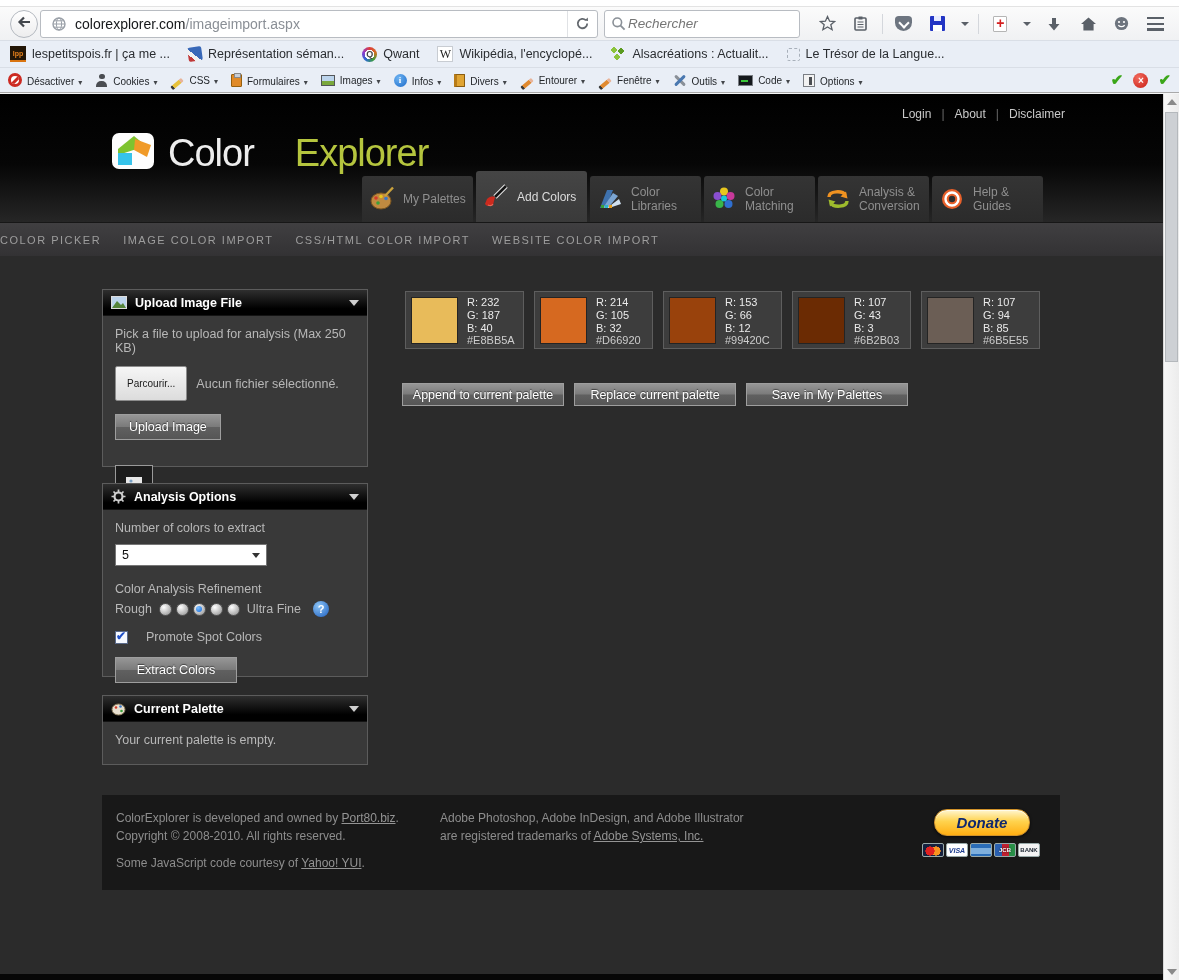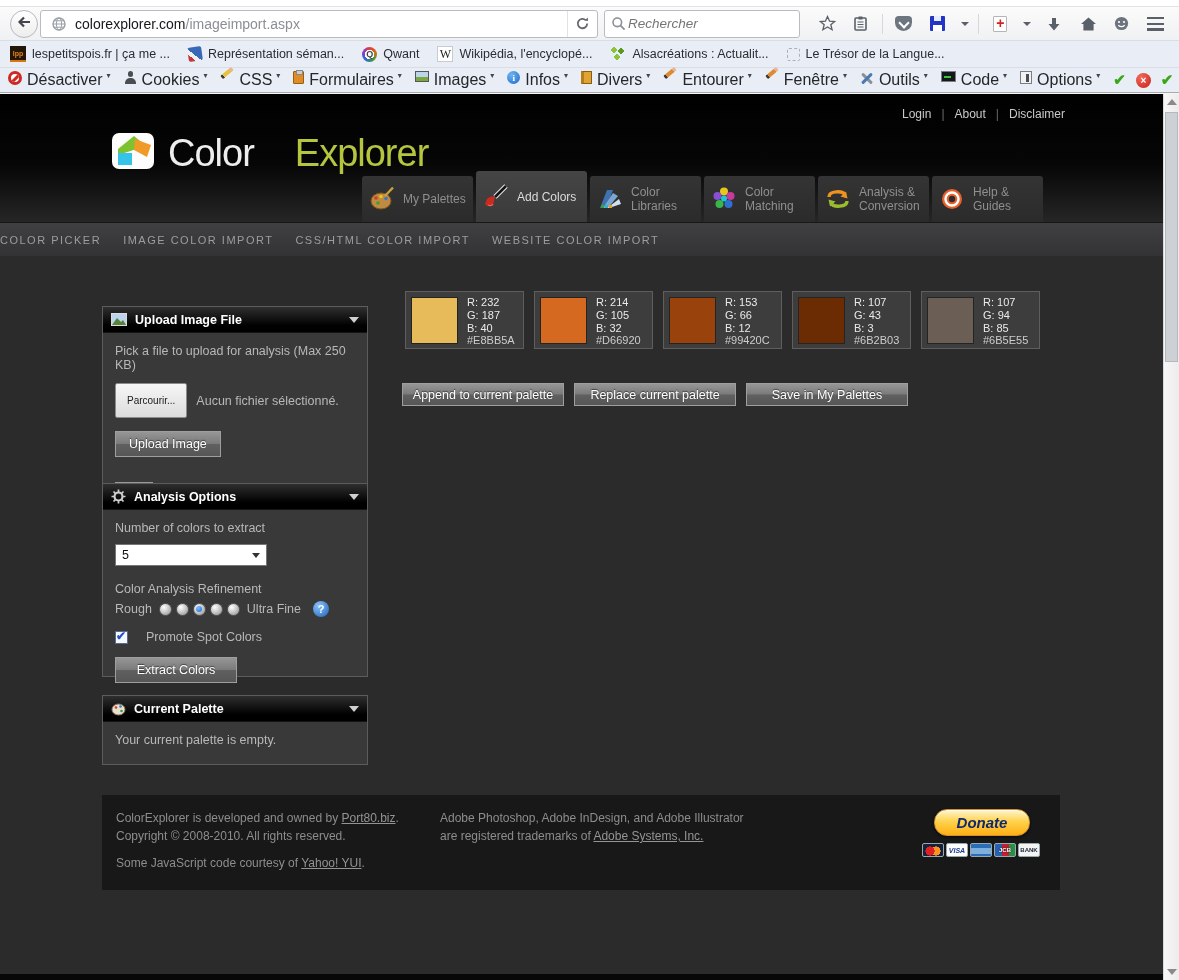--- a/index.html
+++ b/index.html
@@ -64,21 +64,21 @@
   .fav-w { background:#fff; border:1px solid #c8ccd2; }
   .fav-w::after { content:"W"; font-family:"Liberation Serif", serif; font-size:12px; color:#1a1a1a; }
   .fav-alsa { background:
     radial-gradient(circle at 4px 4px, #8bc43c 0 2.6px, transparent 2.7px),
     radial-gradient(circle at 11px 5px, #5a9a20 0 2.6px, transparent 2.7px),
     radial-gradient(circle at 7px 11px, #8bc43c 0 2.6px, transparent 2.7px); }
   .fav-default { width:13px; height:13px; border:1px dashed #a8b0ba; border-radius:2px; }
 
   .devbar { height:26px; background:#e9eef6; border-top:1px solid #d9dee6; border-bottom:1px solid #a9a9a9;
     display:flex; align-items:center; padding:0 8px; gap:13px; }
-  .dv { display:flex; align-items:flex-start; gap:5px; font-size:16px; color:#23262a; }
+  .dv { display:flex; align-items:flex-end; gap:5px; font-size:10px; color:#23262a; }
   .dv::after { content:"▾"; font-size:8px; color:#43464a; margin-left:-1px; }
   .dv-status { margin-left:auto; display:flex; align-items:center; gap:10px; }
   .checkico { color:#3aa618; font-size:15px; font-weight:bold; }
   .errico { width:15px; height:15px; background:radial-gradient(circle at 35% 30%, #f26a5e, #c81e14);
     border-radius:50%; color:#fff; font-size:10px; font-weight:bold; display:flex;
     align-items:center; justify-content:center; }
   .noico { width:14px; height:14px; border-radius:50%; border:3px solid #cc2a22; background:#fff;
     position:relative; overflow:hidden; }
   .noico::after { content:""; position:absolute; left:-2px; top:3px; width:13px; height:2.5px;
     background:#cc2a22; transform:rotate(-45deg); }
@@ -493,21 +493,21 @@
 
     <div class="subnav">
       <span class="sn">COLOR PICKER</span>
       <span class="sn">IMAGE COLOR IMPORT</span>
       <span class="sn">CSS/HTML COLOR IMPORT</span>
       <span class="sn">WEBSITE COLOR IMPORT</span>
     </div>
 
     <div class="content">
 
-      <div class="panel" style="top:50px; height:178px;">
+      <div class="panel" style="top:33px; height:178px;">
         <div class="panel-header">
           <span style="display:flex;">
             <svg width="16" height="13">
                 <rect x="0.5" y="0.5" width="15" height="12" fill="#bcd4ec" stroke="#dcdcdc"></rect>
                 <polygon points="1,12 6,5 10,9 12,7 15,12" fill="#55843a"></polygon>
               </svg>
           </span>
           <span class="panel-title">Upload Image File</span>
           <span class="tri-down"></span>
         </div>

